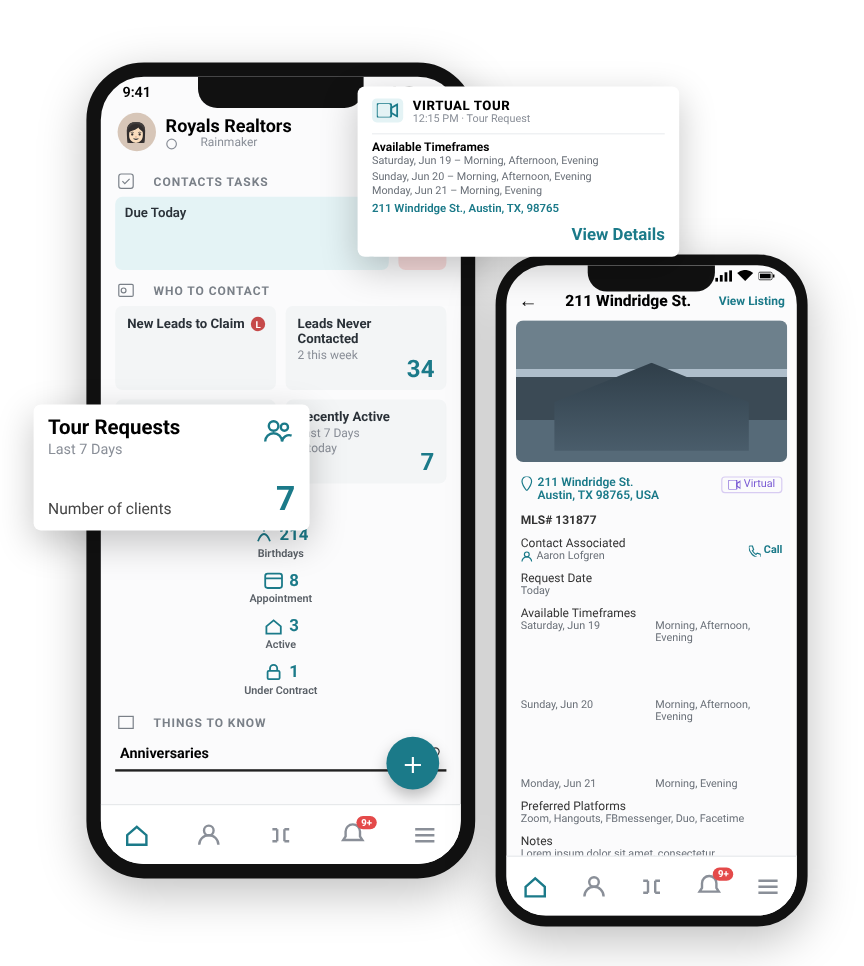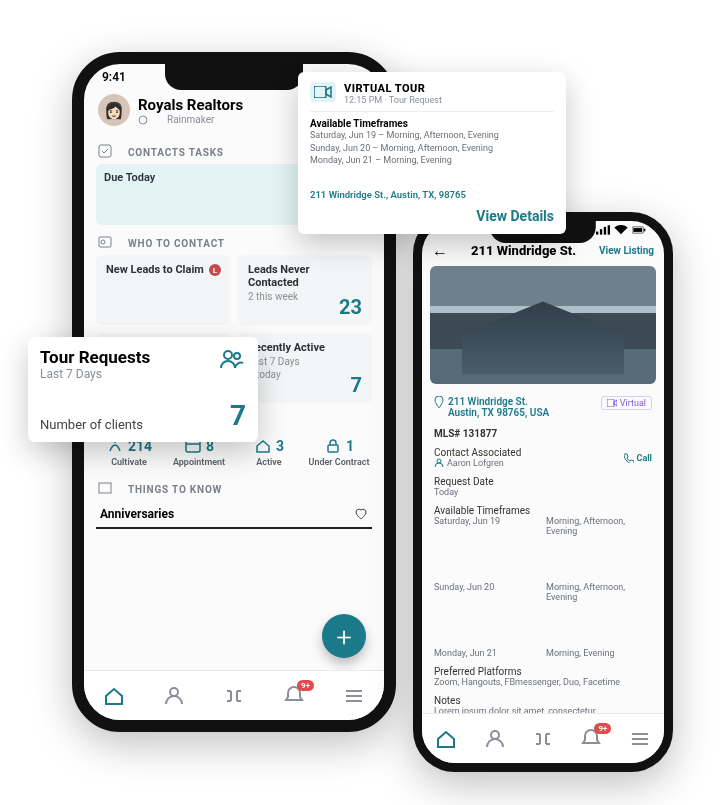--- a/index.html
+++ b/index.html
@@ -43,21 +43,21 @@
   .task-past { background:#f9dcdc; }
   .task-past .t-num { color:#c64a4a; }
 
   .contact-grid { flex-wrap:wrap; }
   .c-card { width:calc(50% - 4px); background:#f3f5f6; border-radius:6px; padding:8px 10px; position:relative; min-height:70px; }
   .c-card .c-title { font-size:11px; font-weight:700; line-height:1.2; color:#2a3138; }
   .c-card .c-sub { font-size:10px; color:#8a8f98; margin-top:2px; }
   .c-card .c-num { font-size:20px; font-weight:700; color:#1b7a89; position:absolute; right:10px; bottom:6px; }
   .c-card .c-ico { position:absolute; top:8px; right:8px; width:14px; height:14px; }
 
-  .opp-row { justify-content:space-around; padding:4px 14px; }
+  .opp-row { justify-content:space-around; padding:4px 14px;flex-direction:column; }
   .opp-item { text-align:center; flex:1; }
   .opp-item .o-top { display:flex; align-items:center; justify-content:center; gap:4px; color:#1b7a89; font-weight:700; font-size:14px; }
   .opp-item .o-ic { width:18px; height:18px; }
   .opp-item .o-lbl { font-size:9px; color:#5b6168; margin-top:2px; font-weight:600; }
 
   .know-row { gap:10px; font-size:12px; font-weight:700; }
   .know-item { flex:1; display:flex; align-items:center; justify-content:space-between; padding:6px 4px; border-bottom:2px solid #222; }
 
   .fab { position:absolute; right:18px; bottom:62px; width:44px; height:44px; border-radius:50%; background:#1b7a89; color:#fff; display:flex; align-items:center; justify-content:center; font-size:26px; box-shadow:0 6px 12px rgba(0,0,0,.25); }
 
@@ -75,21 +75,21 @@
   .float.tour-requests .fr-num { font-size:28px; font-weight:700; color:#1b7a89; }
   .float.tour-requests .fr-ico { margin-left:auto; }
 
   .float.virtual-tour { left:298px; top:72px; width:268px; font-size:10px; }
   .vt-head { display:flex; gap:8px; align-items:flex-start; border-bottom:1px solid #eceef0; padding-bottom:6px; margin-bottom:6px; }
   .vt-head .vt-ic { width:26px; height:20px; background:#e4f3f5; border-radius:4px; display:flex;align-items:center;justify-content:center; }
   .vt-title { font-size:11px; font-weight:800; letter-spacing:.04em; }
   .vt-sub { font-size:9px; color:#8a8f98; }
   .vt-section { font-size:10px; font-weight:700; margin-top:4px; }
   .vt-line { font-size:9px; color:#6a7078; line-height:1.4; }
-  .vt-addr { color:#1b7a89; font-weight:600; margin-top:22px; font-size:9.5px; }
+  .vt-addr { color:#1b7a89; font-weight:600; margin-top:2px; font-size:9.5px; }
   .vt-foot { text-align:right; color:#1b7a89; font-weight:700; margin-top:8px; font-size:14px; }
 
   
   .r-header { display:flex; align-items:center; justify-content:space-between; padding:4px 10px 6px; }
   .r-header .back { font-size:16px; }
   .r-header .addr { font-size:13px; font-weight:800; }
   .r-header .vl { font-size:10px; color:#1b7a89; font-weight:700; }
   .hero { margin:0 8px; height:118px; border-radius:6px; background:
     linear-gradient(#6d808c 0 34%, transparent 34%),
     linear-gradient(180deg,#aebecb 0 40%,#3b4a55 40% 70%,#566a78 70% 100%);
@@ -181,21 +181,21 @@
     <div class="c-card">
       <div class="c-title">New Leads to Claim</div>
       <svg class="c-ico" viewBox="0 0 14 14">
           <circle cx="7" cy="7" r="6" fill="#c64a4a"></circle>
           <text x="7" y="10" text-anchor="middle" fill="#fff" font-size="8" font-weight="700">L</text>
         </svg>
     </div>
     <div class="c-card">
       <div class="c-title">Leads Never Contacted</div>
       <div class="c-sub">2 this week</div>
-      <div class="c-num">23</div>
+      <div class="c-num">34</div>
     </div>
     <div class="c-card" style="margin-top:0">
       <div class="c-title">Client Inquiries</div>
       <div class="c-sub">Number of clients</div>
       <div class="c-num">11</div>
     </div>
     <div class="c-card">
       <div class="c-title">Recently Active</div>
       <div class="c-sub">Last 7 Days</div>
       <div class="c-sub">1 today</div>
@@ -211,21 +211,21 @@
     <span>OPEN OPPORTUNITIES</span>
   </div>
   <div class="opp-row">
     <div class="opp-item">
       <div class="o-top">
           <svg class="o-ic" viewBox="0 0 18 18">
             <path d="M4 14c3-8 7-8 10 0M9 6V2" fill="none" stroke="#1b7a89" stroke-width="1.5"></path>
           </svg>
           <span>214</span>
         </div>
-      <div class="o-lbl">Cultivate</div>
+      <div class="o-lbl">Birthdays</div>
     </div>
     <div class="opp-item">
       <div class="o-top">
           <svg class="o-ic" viewBox="0 0 18 18">
             <rect x="2" y="3" width="14" height="12" rx="2" fill="none" stroke="#1b7a89" stroke-width="1.5"></rect>
             <path d="M2 7h14" stroke="#1b7a89" stroke-width="1.5"></path>
           </svg>
           <span>8</span>
         </div>
       <div class="o-lbl">Appointment</div>

